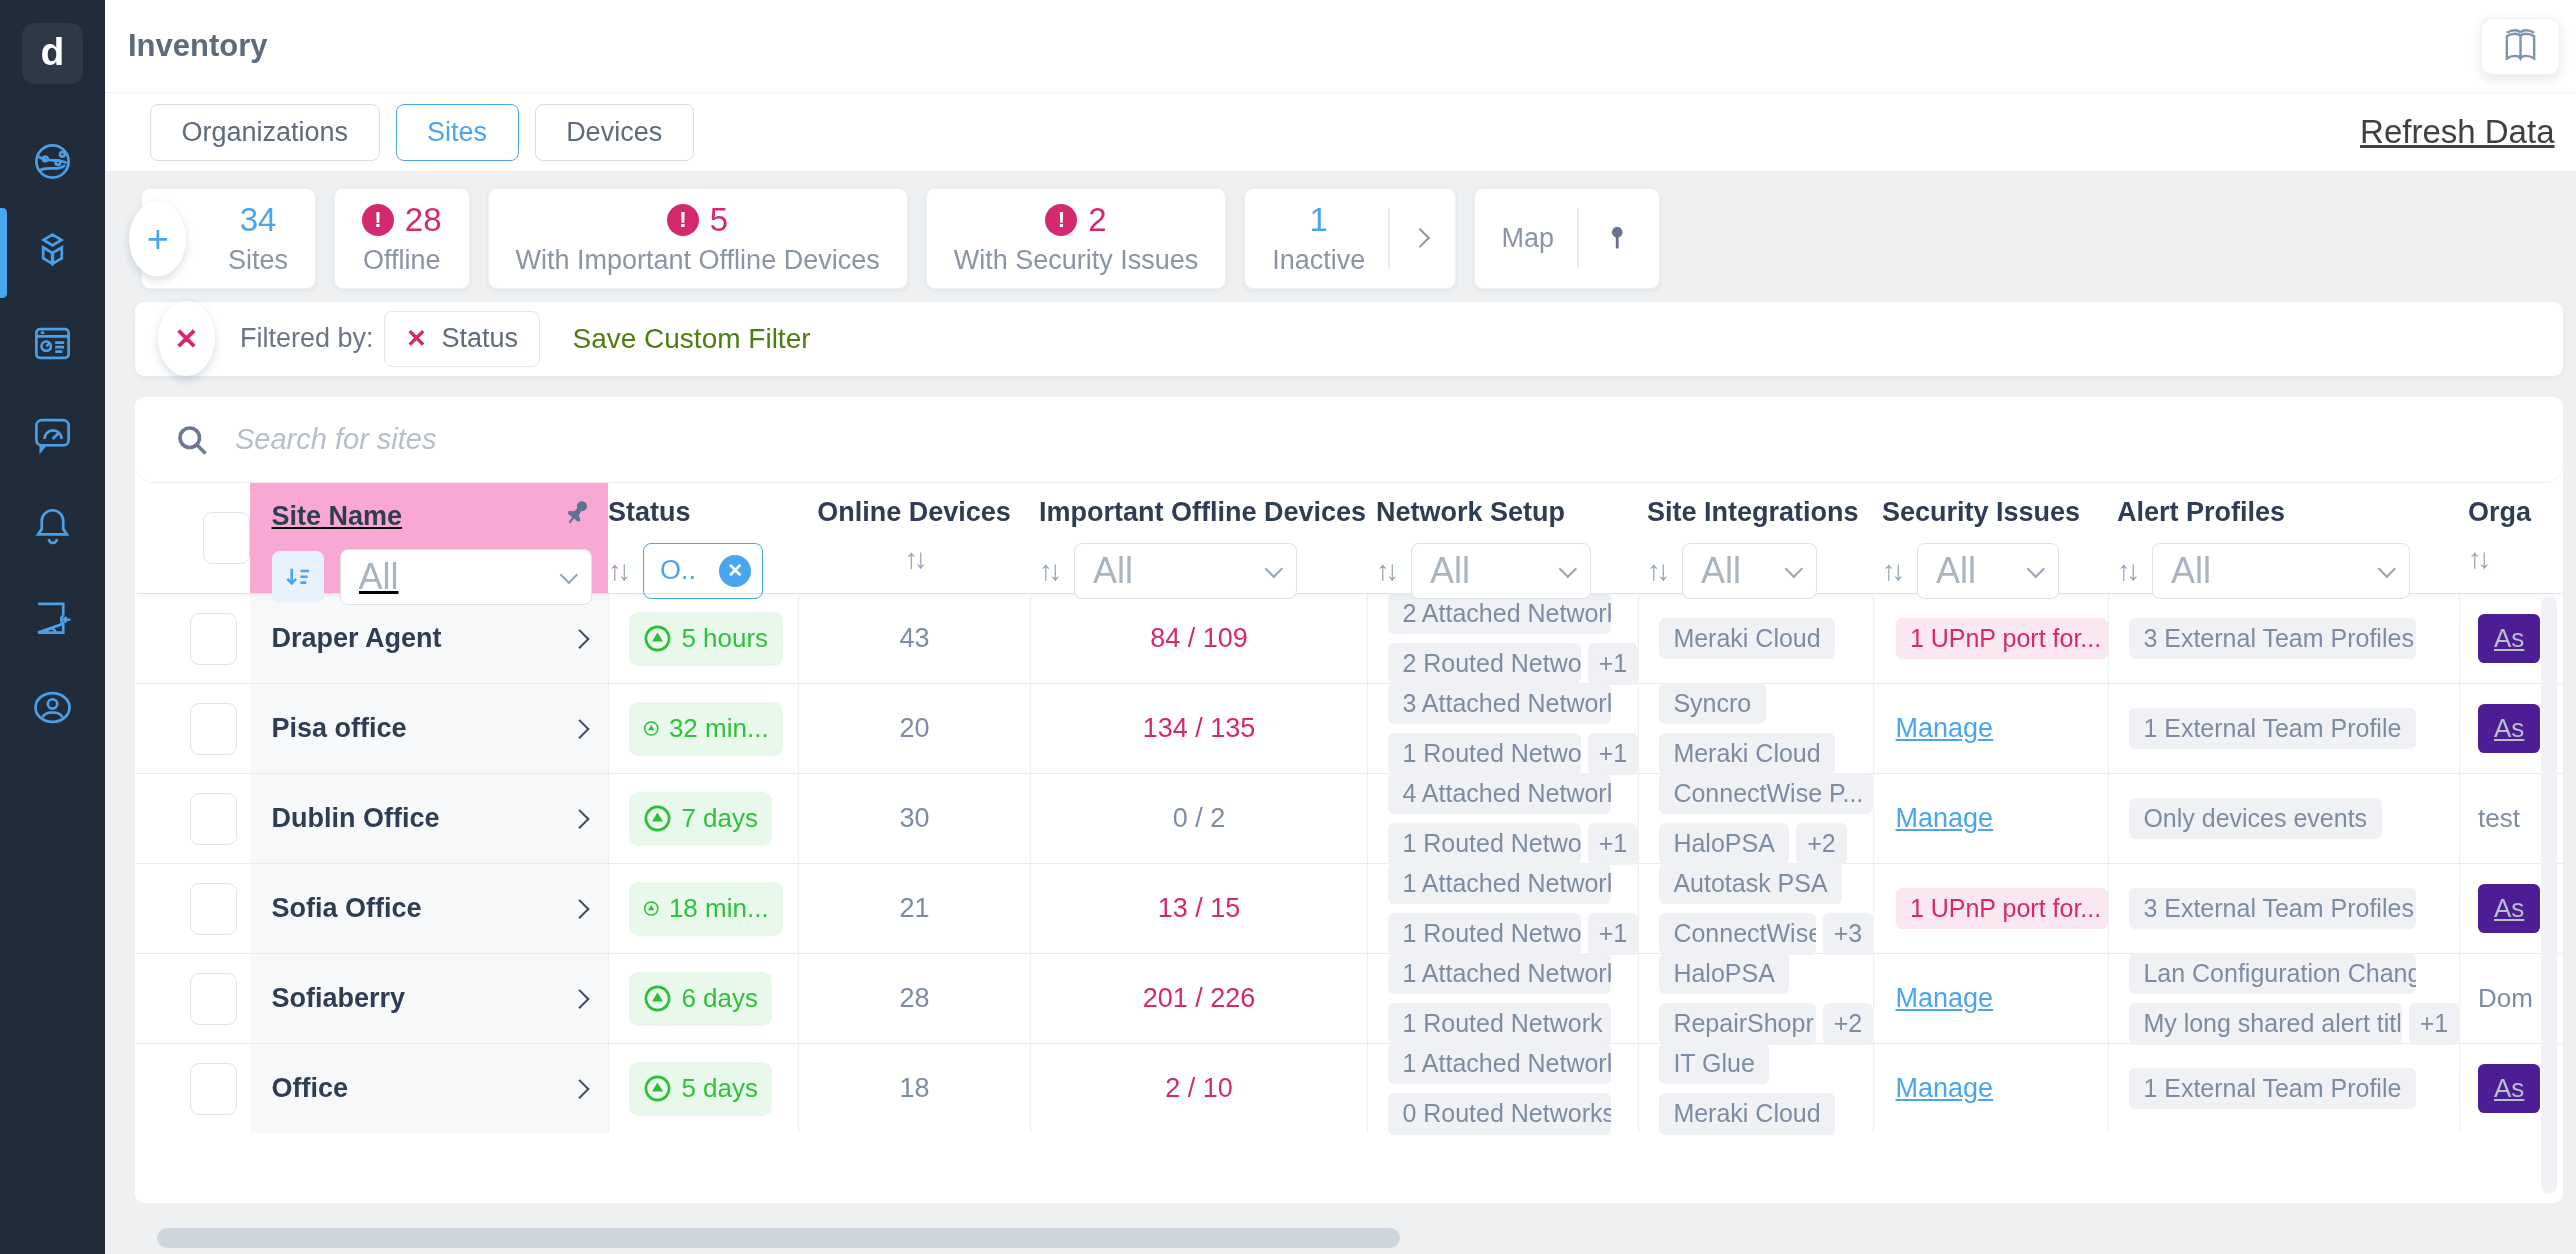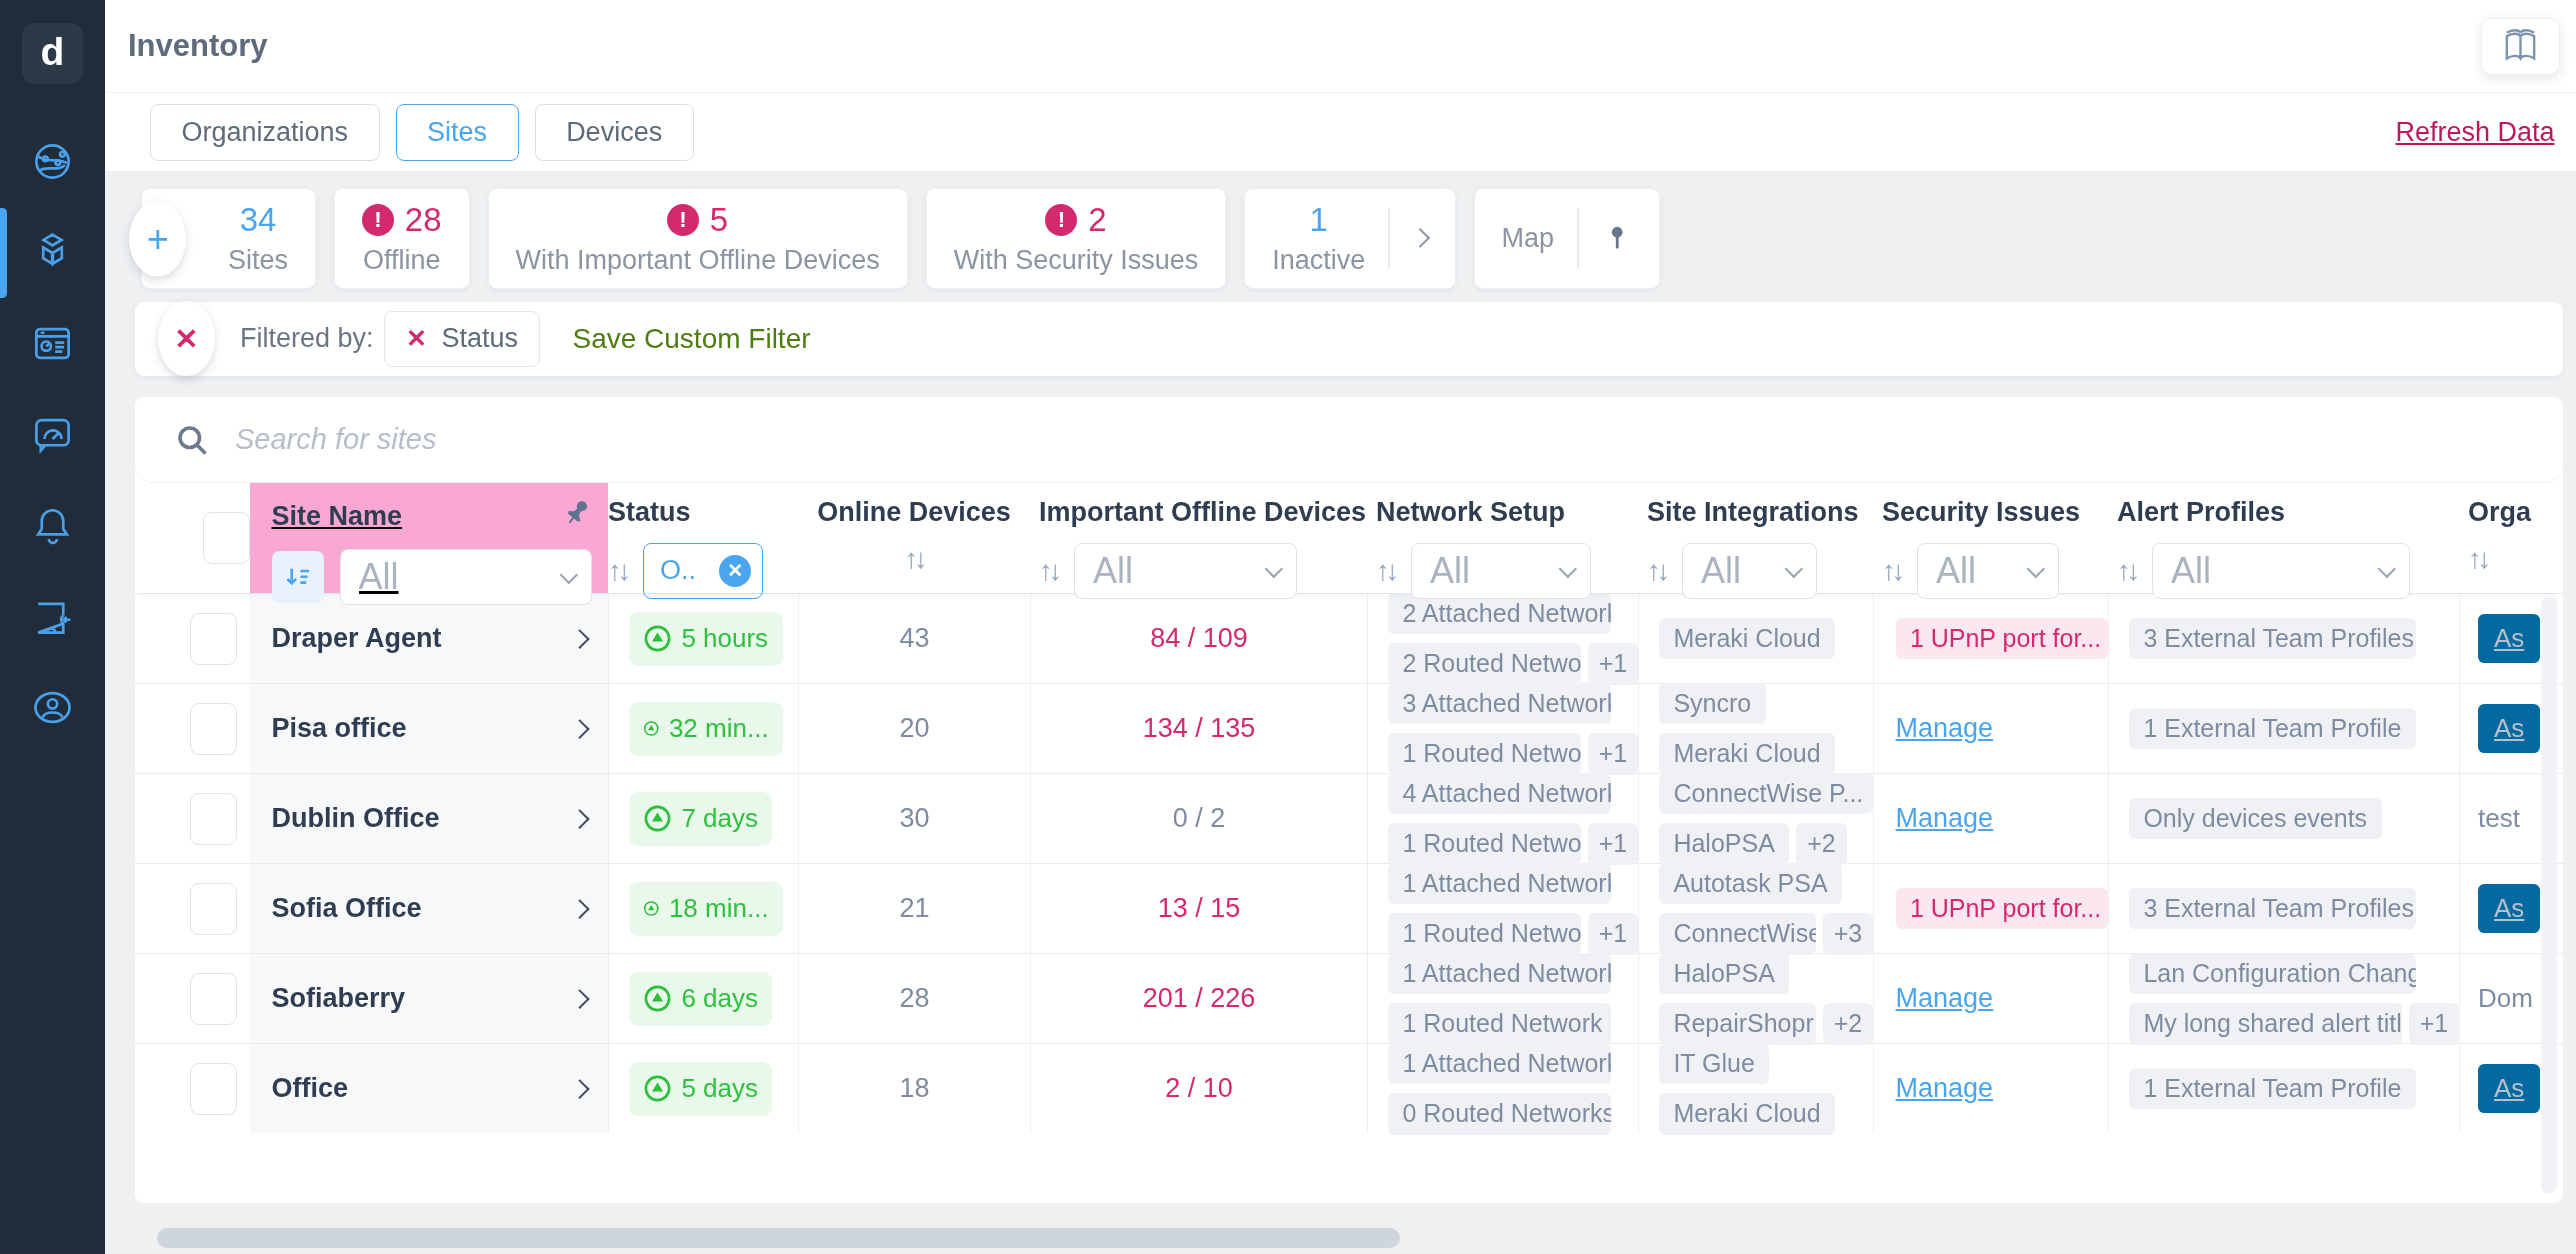--- a/index.html
+++ b/index.html
@@ -18,21 +18,21 @@
   
   .main { flex:1; display:flex; flex-direction:column; min-width:0; }
   .topbar { background:#fff; height:93px; display:flex; align-items:center; padding:0 16px 0 23px; border-bottom:1.8px solid #f1f2f4; position:relative; }
   .page-title { font-size:31px; font-weight:700; color:#5d6b7c; }
   .doc-btn { margin-left:auto; width:79px; height:57px; background:#fff; border:0.9px solid #f0f1f3; border-radius:10.8px; box-shadow:0 3.6px 10.8px rgba(40,60,90,.12); display:flex; align-items:center; justify-content:center; cursor:pointer; }
   .doc-btn svg { width:41px; height:41px; stroke:#7d93b2; fill:none; stroke-width:1.4; }
 
   .tabsbar { background:#fff; height:79px; display:flex; align-items:center; padding:0 21.5px 0 45px; border-bottom:1.8px solid #ebedef; }
   .tab { height:57px; padding:0 30.5px; margin-right:16px; background:#fff; border:1.8px solid #d9dee4; border-radius:8px; font-size:27px; color:#5d6b7c; display:flex; align-items:center; cursor:pointer; }
   .tab.active { border-color:#4aa5ef; color:#4aa5ef; }
-  .refresh-link { margin-left:auto; font-size:27px; color:#be185d; text-decoration:underline; cursor:pointer; }
+  .refresh-link { margin-left:auto; font-size:33px; color:#404040; text-decoration:underline; cursor:pointer; }
 
   
   .cards-row { display:flex; align-items:stretch; gap:18px; margin:16px 13.5px 0 36px; height:101px; }
   .card { background:#fff; border-radius:9px; box-shadow:0 1.8px 5.4px rgba(40,60,90,.06); border:0.9px solid #f0f1f3; display:flex; align-items:center; padding:0 27px; cursor:pointer; }
   .card .stack { display:flex; flex-direction:column; justify-content:center; gap:5.4px;align-items:center; }
   .card .num-row { display:flex; align-items:center; gap:10.8px; }
   .card .num { font-size:33px; font-weight:400; }
   .num.blue { color:#4aa5ef; } .num.pink { color:#d4296f; }
   .card .lbl { font-size:27px; color:#8a94a3; white-space:nowrap; }
   .alert-dot { width:32px; height:32px; border-radius:50%; background:#d4296f; color:#fff; font-size:22.4px; font-weight:700; display:flex; align-items:center; justify-content:center; }
@@ -99,21 +99,21 @@
   .c-offline.cell.alert { color:#d4296f; }
   .tagcol { flex-direction:column; justify-content:center; align-items:flex-start !important; gap:9px; padding-left:20px; }
   .tagline { display:flex; align-items:center; gap:7.2px; max-width:100%; }
   .tag { background:#eff1f5; border-radius:6.3px; padding:6.3px 14.4px; font-size:25px; color:#7e8ca2; white-space:nowrap; overflow:hidden; text-overflow:clip; max-width:223px; }
   .c-alerts .tag { max-width:287px; }
   .tag.plus { padding:6.3px 10.8px; flex:none; max-width:none; }
   .tag.pink { background:#fbe7ef; color:#d4296f; }
   .manage-link { color:#4aa5ef; font-size:27px; text-decoration:underline; cursor:pointer; }
   .c-sec.cell { padding-left:21.5px; }
   .c-org.cell { padding-left:18px; font-size:26px; color:#7d8ca2; }
-  .org-pill { background:#0369a1; border-radius:6.3px; padding:9px 16px; color:#b7c0cb; font-size:26px; text-decoration:underline; cursor:pointer; }
+  .org-pill { background:#4c1d95; border-radius:6.3px; padding:9px 16px; color:#b7c0cb; font-size:26px; text-decoration:underline; cursor:pointer; }
 
   .v-scroll { position:absolute; right:5.4px; top:199px; bottom:9px; width:16px; background:#f0f2f5; border-radius:8px; }
   .h-scroll { position:absolute; left:157px; bottom:7.2px; width:1243px; height:20px; background:#cfd5dc; border-radius:10px; cursor:pointer; }
 </style>
 </head>
 <body>
 
 <aside class="sidebar">
   <div class="logo-tile">
       <span>d</span>

